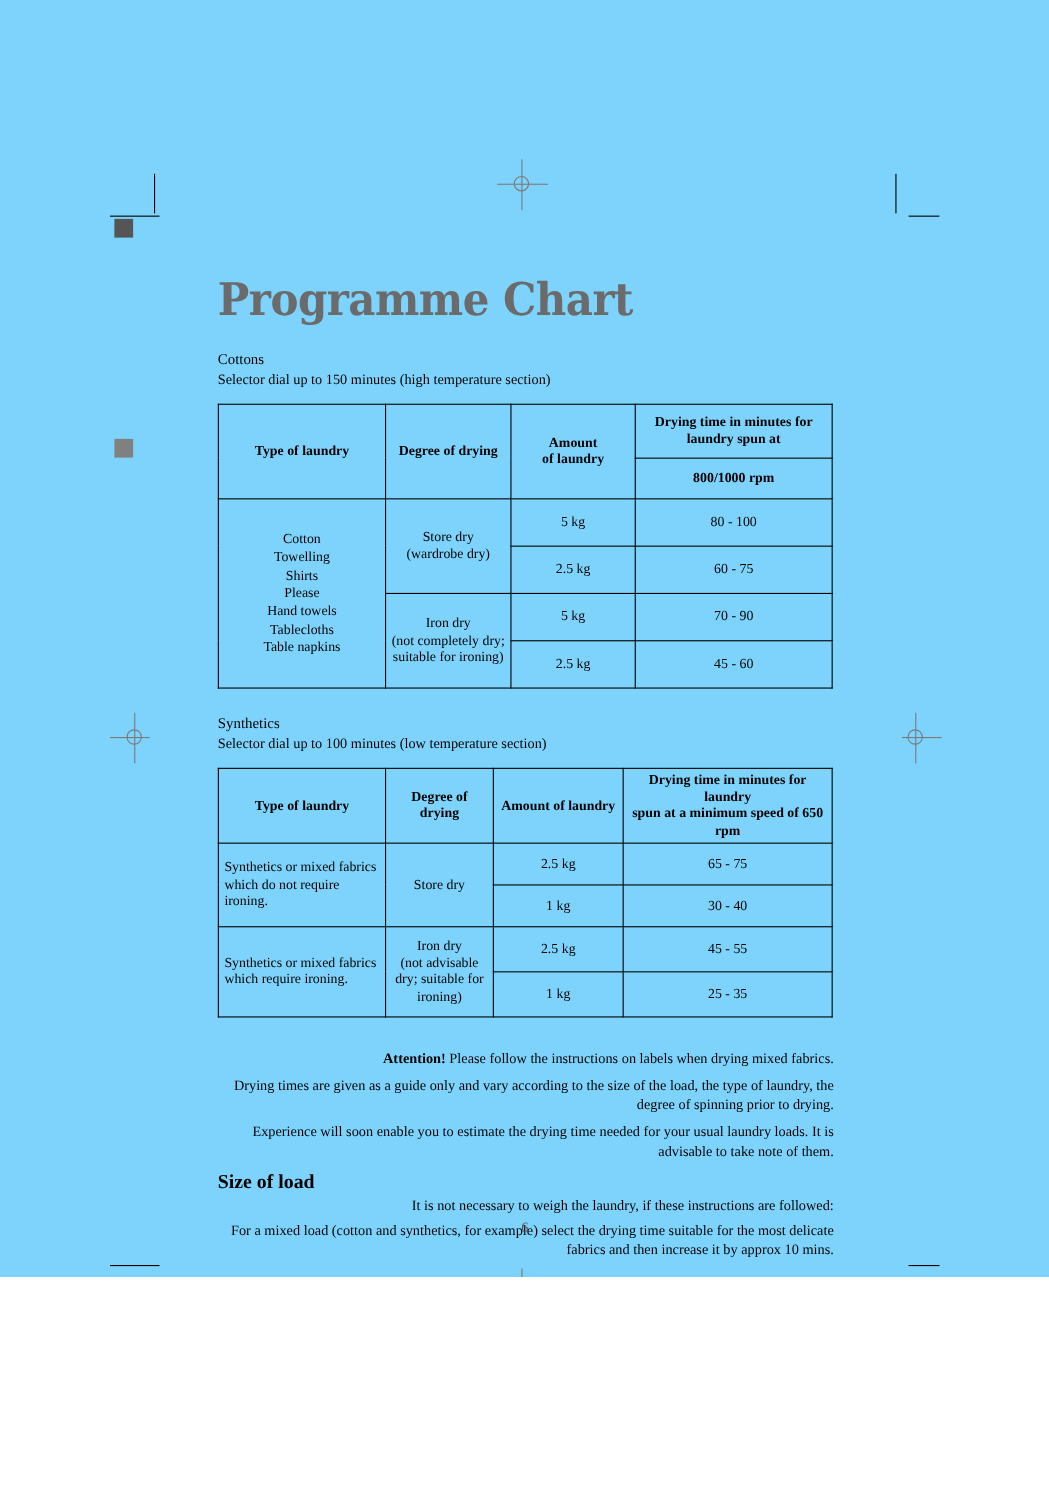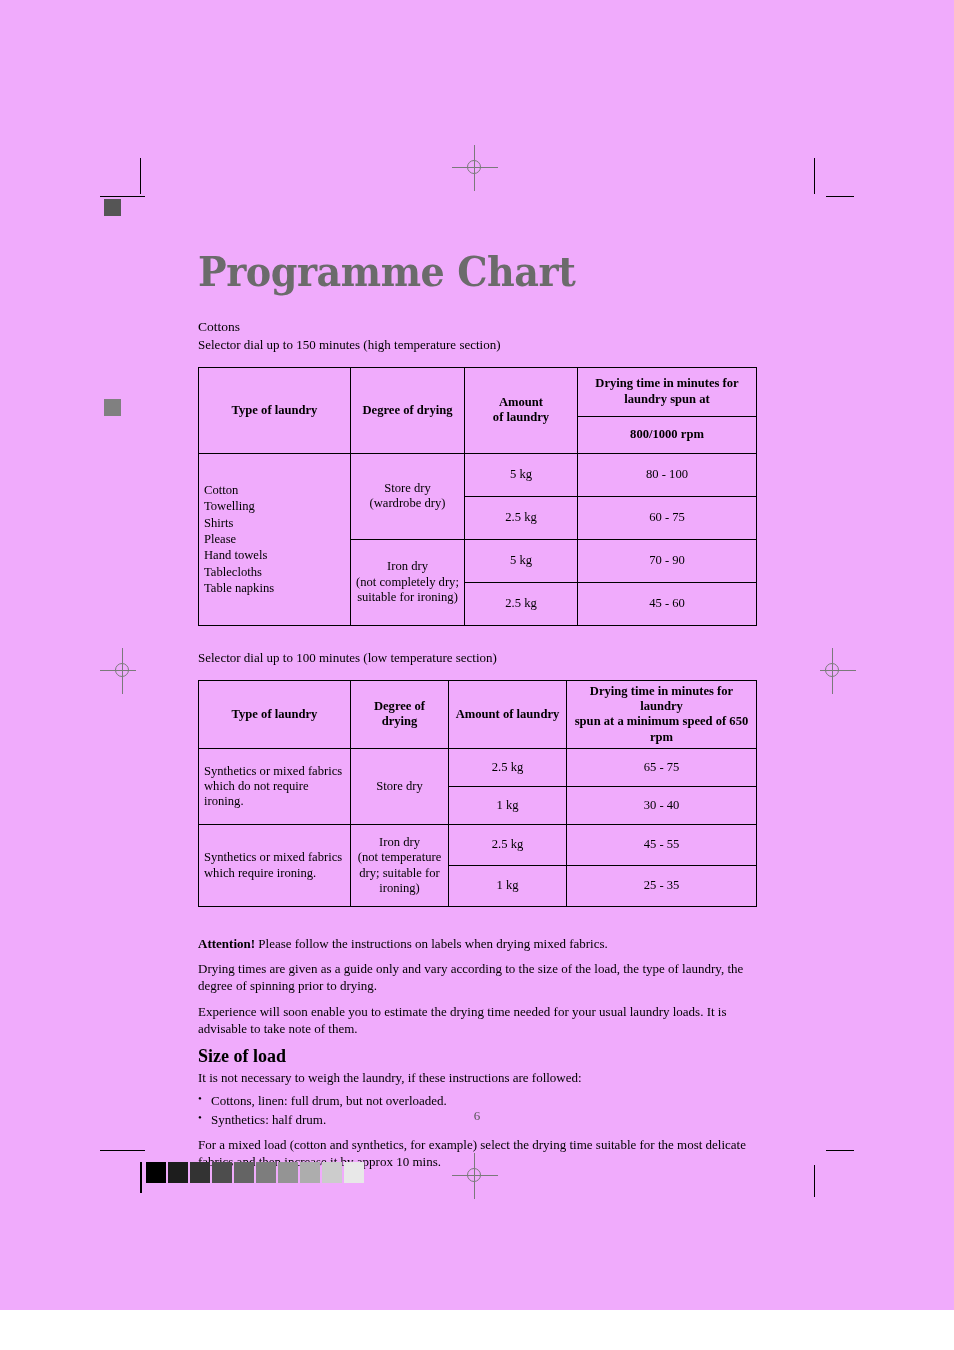--- a/index.html
+++ b/index.html
@@ -9,23 +9,23 @@
     background: #ffffff;
   }
   body {
     font-family: "Liberation Serif", "DejaVu Serif", serif;
     color: #000000;
     -webkit-font-smoothing: antialiased;
   }
   .page {
     position: relative;
     width: 954px;
-    height: 1310px;
+    height: 1161px;
     overflow: hidden;
-    background: #f0abfc;
+    background: #7dd3fc;
   }
 
   
   .mark-v {
     position: absolute;
     width: 1px;
     background: #000;
   }
   .mark-h {
     position: absolute;
@@ -137,42 +137,42 @@
     vertical-align: middle;
   }
   table.prog-table th {
     font-weight: bold;
     text-align: center;
   }
   td.center { text-align: center; }
   td.left { text-align: left; vertical-align: top; padding-top: 8px; }
   td.mid-left { text-align: left; vertical-align: middle; }
 
-  .type-list { line-height: 1.3; }
+  .type-list { line-height: 1.3; text-align: center; }
 
   
   .tbl-cottons col.c1 { width: 152px; }
   .tbl-cottons col.c2 { width: 114px; }
   .tbl-cottons col.c3 { width: 113px; }
   .tbl-cottons col.c4 { width: 179px; }
 
   
   .tbl-synth col.c1 { width: 152px; }
   .tbl-synth col.c2 { width: 98px; }
   .tbl-synth col.c3 { width: 118px; }
   .tbl-synth col.c4 { width: 190px; }
 
   .spacer-24 { height: 24px; }
   .spacer-28 { height: 28px; }
 
   p.body-para {
     font-size: 13px;
     line-height: 1.32;
     margin: 0 0 8px 0;
-    text-align: left;
+    text-align: right;
   }
   p.body-para.tight { margin-bottom: 6px; }
   .bold-lead { font-weight: bold; }
   h3.sub-head {
     font-size: 18px;
     font-weight: bold;
     margin: 0 0 1px 0;
     line-height: 1.3;
   }
   ul.bullets {
@@ -302,20 +302,21 @@
         </tr>
         <tr>
           <td class="center" style="height:36px;">2.5 kg</td>
           <td class="center">45 - 60</td>
         </tr>
       </tbody>
     </table>
 
     <div class="spacer-24"></div>
 
+    <h2 class="section-title">Synthetics</h2>
     <p class="section-sub">Selector dial up to 100 minutes (low temperature section)</p>
 
     <table class="prog-table tbl-synth">
       <colgroup>
         <col class="c1">
           <col class="c2">
           <col class="c3">
           <col class="c4">
       </colgroup>
       <thead>
@@ -346,21 +347,21 @@
           <td class="center" style="height:31px;">1 kg</td>
           <td class="center">30 - 40</td>
         </tr>
         <tr>
           <td class="mid-left" rowspan="2">
             <div>Synthetics or mixed fabrics</div>
             <div>which require ironing.</div>
           </td>
           <td class="center" rowspan="2">
             <div>Iron dry</div>
-            <div>(not temperature</div>
+            <div>(not advisable</div>
             <div>dry; suitable for</div>
             <div>ironing)</div>
           </td>
           <td class="center" style="height:34px;">2.5 kg</td>
           <td class="center">45 - 55</td>
         </tr>
         <tr>
           <td class="center" style="height:34px;">1 kg</td>
           <td class="center">25 - 35</td>
         </tr>
@@ -372,24 +373,20 @@
     <p class="body-para"><span class="bold-lead">Attention!</span><span> Please follow the instructions on labels when drying mixed fabrics.</span></p>
 
     <p class="body-para">Drying times are given as a guide only and vary according to the size of the load, the type of laundry, the degree of spinning prior to drying.</p>
 
 
     <p class="body-para">Experience will soon enable you to estimate the drying time needed for your usual laundry loads. It is advisable to take note of them.</p>
 
     <h3 class="sub-head">Size of load</h3>
     <p class="body-para tight">It is not necessary to weigh the laundry, if these instructions are followed:</p>
 
-    <ul class="bullets">
-      <li>Cottons, linen: full drum, but not overloaded.</li>
-      <li>Synthetics: half drum.</li>
-    </ul>
 
     <p class="body-para">For a mixed load (cotton and synthetics, for example) select the drying time suitable for the most delicate fabrics and then increase it by approx 10 mins.</p>
 
   </div>
 
   <div class="page-number">6</div>
 
   <div class="reg-mark" style="left:452px; top:1153px;">
     <div class="rm-hline"></div>
     <div class="rm-vline"></div>

